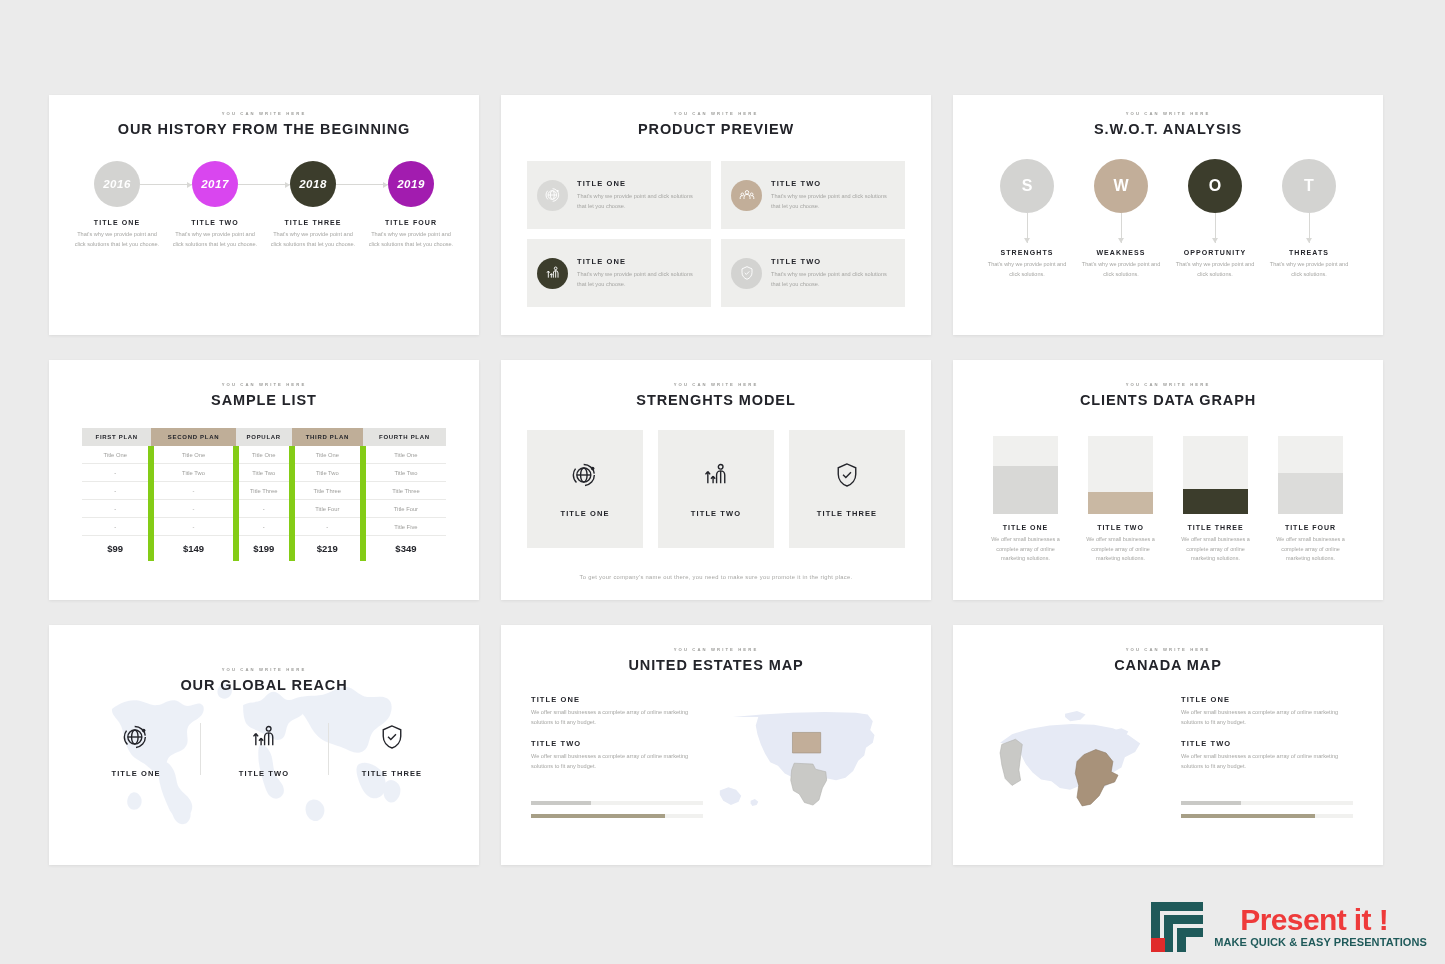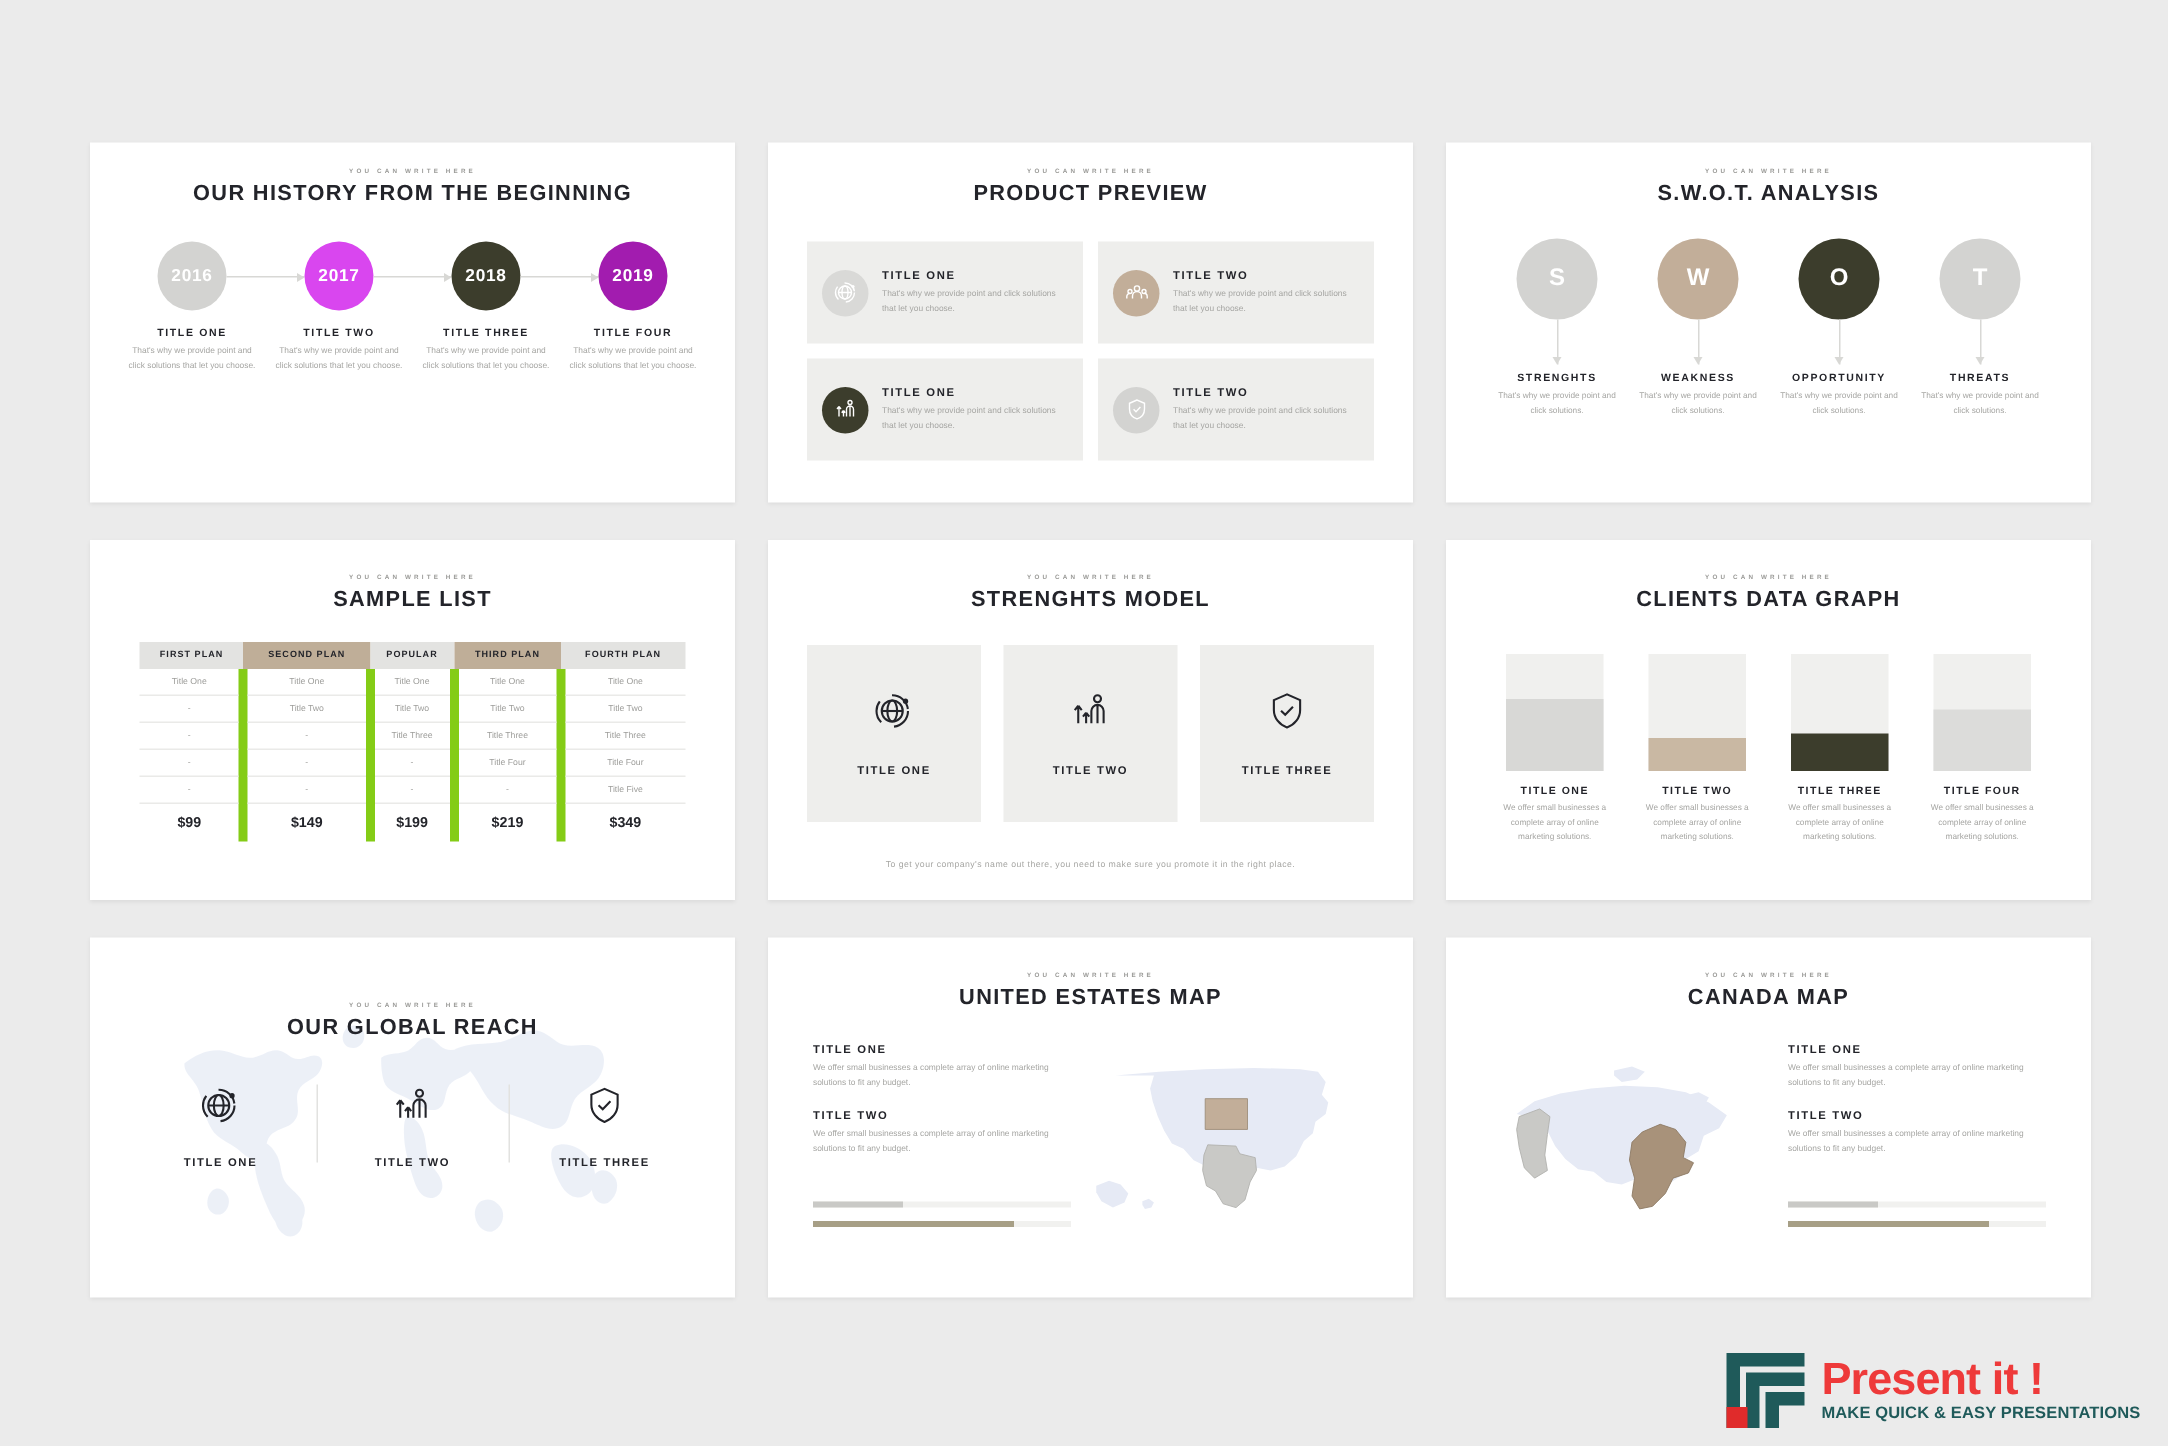--- a/index.html
+++ b/index.html
@@ -5,21 +5,21 @@
   * { box-sizing: border-box; margin: 0; padding: 0; }
   body {
     width: 1445px; height: 964px;
     background: #ebebeb;
     font-family: "Liberation Sans", sans-serif;
     overflow: hidden;
     position: relative;
   }
   .deck {
     position: absolute;
-    left: 60px; top: 95px;
+    left: 49px; top: 95px;
     width: 1335px;
     display: grid;
     grid-template-columns: repeat(3, 430px);
     grid-template-rows: repeat(3, 240px);
     column-gap: 22px;
     row-gap: 25px;
   }
   .slide {
     background: #fff;
     position: relative;
@@ -42,21 +42,21 @@
     letter-spacing: 0.9px;
     color: #23242a;
     margin-top: 5px;
   }
   
   .timeline { display: flex; justify-content: center; margin-top: 24px; }
   .tl-item { width: 98px; text-align: center; position: relative; }
   .tl-circle {
     width: 46px; height: 46px; border-radius: 50%;
     margin: 0 auto; display: flex; align-items: center; justify-content: center;
-    color: #fff; font-weight: 700; font-size: 11.5px; letter-spacing: 0.5px;
+    color: #fff; font-weight: 700; font-size: 11.5px; letter-spacing: 0.5px; font-style: italic;
   }
   .tl-connector {
     position: absolute; top: 23px; left: 72px; width: 52px; height: 1px;
     background: #d8d8d5;
   }
   .tl-connector::after {
     content: ""; position: absolute; right: 0; top: -2.5px;
     border-left: 5px solid #d8d8d5;
     border-top: 3px solid transparent; border-bottom: 3px solid transparent;
   }
@@ -161,21 +161,21 @@
   .mt-title { font-size: 7.5px; font-weight: 700; letter-spacing: 1.1px; color: #23242a; }
   .mt-desc { font-size: 5.6px; color: #a6a6a3; line-height: 1.8; margin-top: 3px; }
   .mt-gap { height: 12px; }
   .pbars { margin-top: 30px; }
   .pbar { height: 4px; background: #f1f1ef; margin-bottom: 9px; position: relative; }
   .pbar span { position: absolute; left: 0; top: 0; bottom: 0; display: block; }
   
   .logo { position: absolute; right: 18px; bottom: 12px; display: flex; align-items: center; gap: 9px; }
   .logo-mark { width: 56px; height: 52px; }
   .logo-text { display: flex; flex-direction: column; }
-  .logo-main { font-size: 30px; font-weight: 700; color: #ee3a3a; letter-spacing: -0.6px; line-height: 1; }
+  .logo-main { font-size: 30px; font-weight: 700; color: #ee3a3a; letter-spacing: -0.6px; line-height: 1; margin-left: 26px; }
   .logo-sub { font-size: 11px; font-weight: 700; color: #1f5a5a; letter-spacing: 0.1px; margin-top: 1px; }
 </style>
 </head>
 <body>
 
 <div class="deck">
 
   <div class="slide">
     <div class="eyebrow">YOU CAN WRITE HERE</div>
     <div class="title">OUR HISTORY FROM THE BEGINNING</div>

